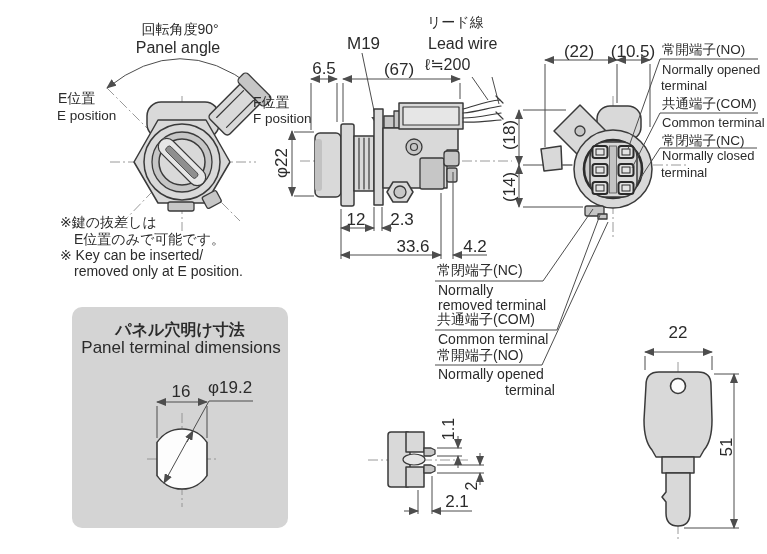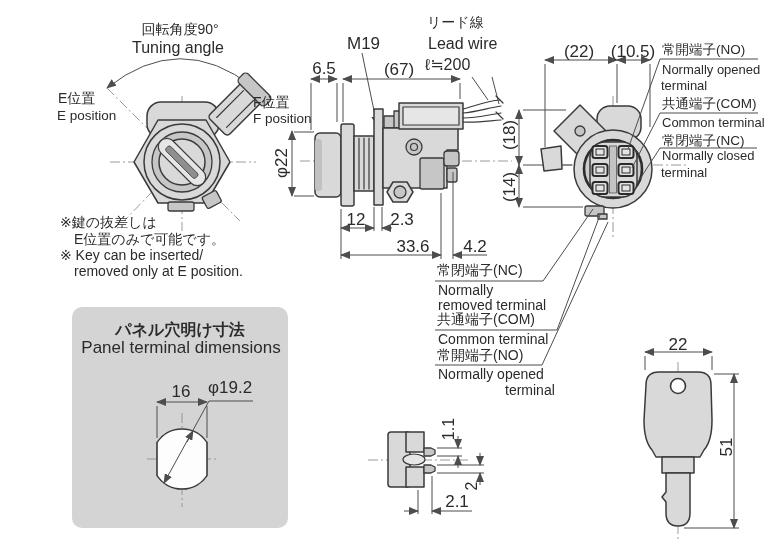--- a/index.html
+++ b/index.html
@@ -225,21 +225,21 @@
     <line class="dim arr" x1="645" y1="352" x2="712" y2="352"></line>
     <line class="dim" x1="645" y1="356" x2="645" y2="370"></line>
     <line class="dim" x1="712" y1="356" x2="712" y2="370"></line>
     <line class="dim arr" x1="734" y1="374" x2="734" y2="528"></line>
     <line class="dim" x1="714" y1="374" x2="739" y2="374"></line>
     <line class="dim" x1="684" y1="528" x2="739" y2="528"></line>
   </g>
 </svg>
 
 <div class="lbl c s15" style="left:180px;top:29px">回転角度90°</div>
-<div class="lbl c s16" style="left:178px;top:48px">Tuning angle</div>
+<div class="lbl c s16" style="left:178px;top:48px">Panel angle</div>
 <div class="lbl s15" style="left:58px;top:91px">E位置</div>
 <div class="lbl s135" style="left:57px;top:109px">E position</div>
 <div class="lbl s15" style="left:253px;top:95px">F位置</div>
 <div class="lbl s135" style="left:253px;top:112px">F position</div>
 <div class="lbl s15" style="left:60px;top:215px">※鍵の抜差しは</div>
 <div class="lbl s15" style="left:74px;top:232px">E位置のみで可能です。</div>
 <div class="lbl s15" style="left:60px;top:248px">※ Key can be inserted/</div>
 <div class="lbl s15" style="left:74px;top:264px">removed only at E position.</div>
 
 <div class="lbl s17" style="left:347px;top:35px">M19</div>
@@ -279,16 +279,16 @@
 
 <div class="lbl c s16 bold" style="left:180px;top:330px">パネル穴明け寸法</div>
 <div class="lbl c s17" style="left:181px;top:347px">Panel terminal dimensions</div>
 <div class="lbl c s17" style="left:181px;top:391px">16</div>
 <div class="lbl s17" style="left:208px;top:379px">φ19.2</div>
 
 <div class="lbl rot s16" style="left:449px;top:429px">1.1</div>
 <div class="lbl rot s16" style="left:472px;top:486px">2</div>
 <div class="lbl c s17" style="left:457px;top:501px">2.1</div>
 
-<div class="lbl c s17" style="left:678px;top:344px">22</div>
+<div class="lbl c s17" style="left:678px;top:332px">22</div>
 <div class="lbl rot s17" style="left:726px;top:447px">51</div>
 
 </div>
 
 </body></html>

